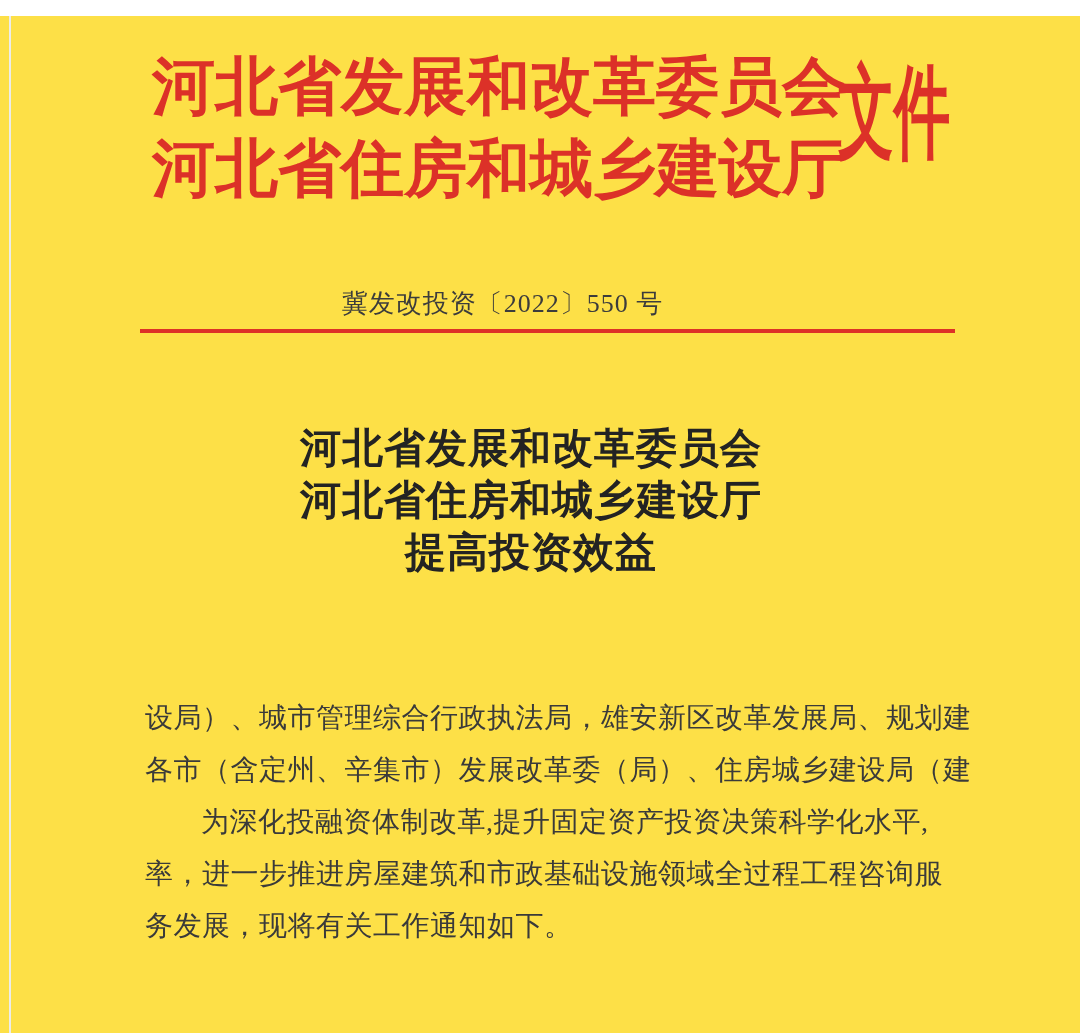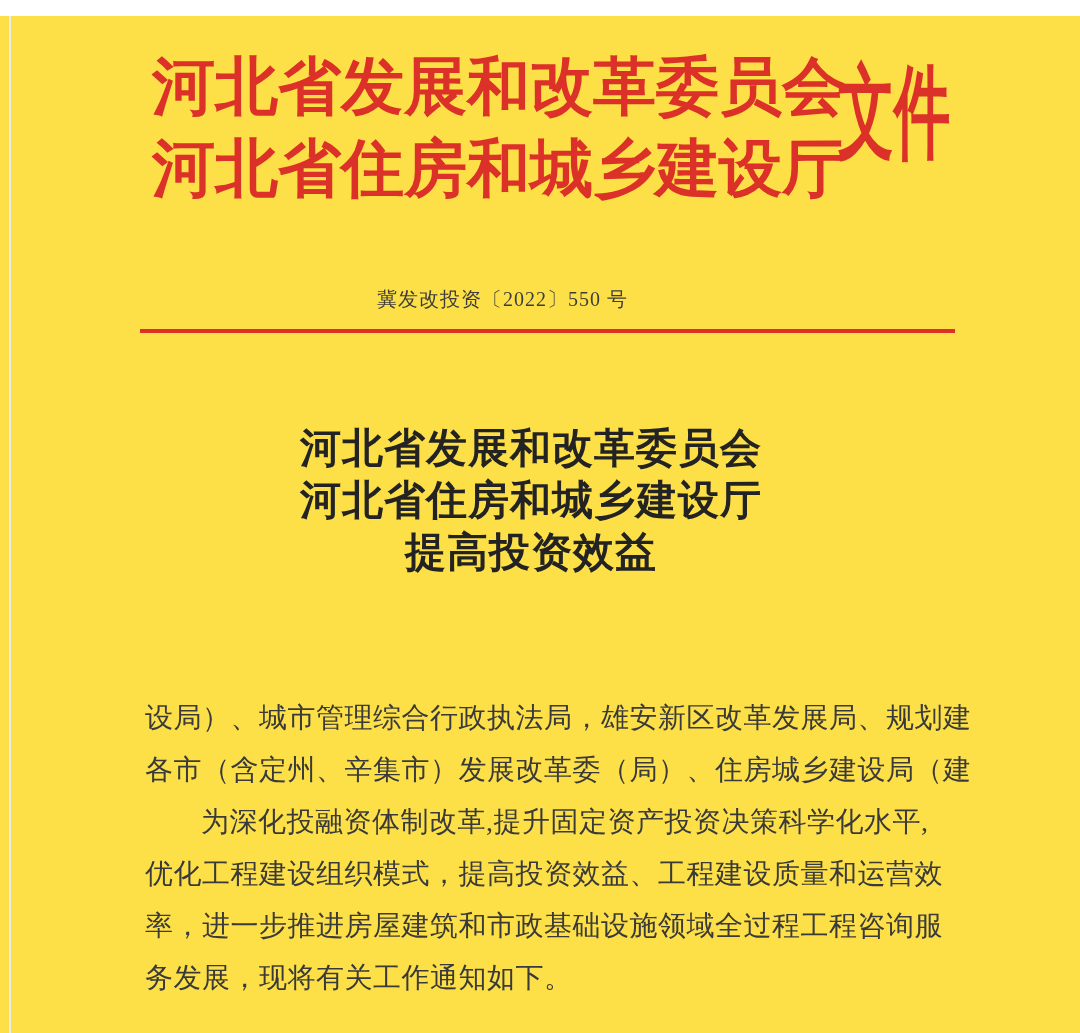--- a/index.html
+++ b/index.html
@@ -49,21 +49,21 @@
     transform: scaleX(0.55);
     transform-origin: left top;
   }
   .doc-number {
     position: absolute;
     left: 0;
     top: 270px;
     width: 1005px;
     text-align: center;
     color: #3c3c3c;
-    font-size: 20px;
+    font-size: 26px;
     letter-spacing: 1px;
     white-space: nowrap;
   }
   .red-line {
     position: absolute;
     left: 140px;
     top: 313px;
     width: 815px;
     height: 4px;
     background: #dd3127;
@@ -118,18 +118,17 @@
   <div class="doc-title">
     <div>河北省发展和改革委员会</div>
     <div>河北省住房和城乡建设厅</div>
     <div>提高投资效益</div>
   </div>
 
   <div class="body-text">
     <div class="body-line">设局）、城市管理综合行政执法局，雄安新区改革发展局、规划建</div>
     <div class="body-line">各市（含定州、辛集市）发展改革委（局）、住房城乡建设局（建</div>
     <div class="body-line indent">为深化投融资体制改革,提升固定资产投资决策科学化水平,</div>
-    <div class="body-line">优化工程建设组织模式，提高投资效益、工程建设质量和运营效</div>
     <div class="body-line">率，进一步推进房屋建筑和市政基础设施领域全过程工程咨询服</div>
     <div class="body-line">务发展，现将有关工作通知如下。</div>
   </div>
 
 </div>
 
 </body></html>

